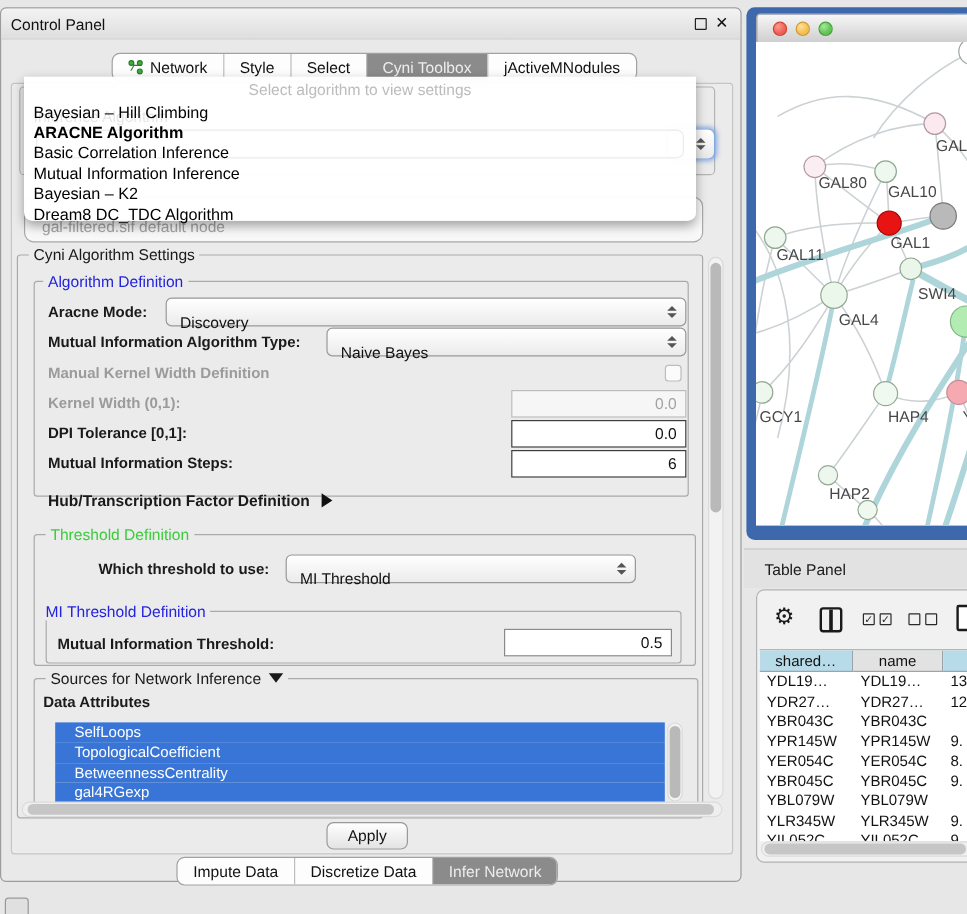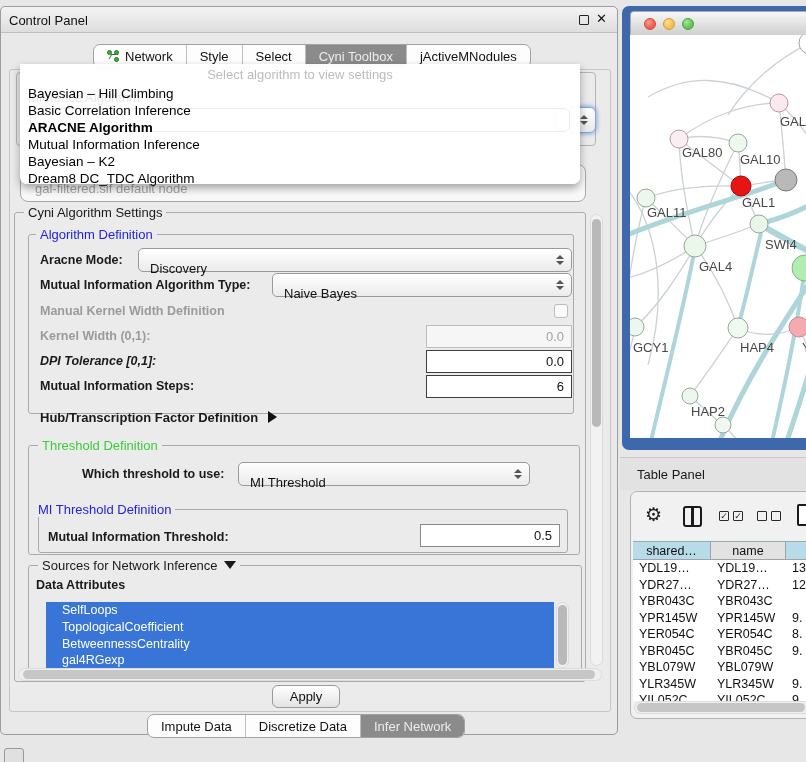--- a/index.html
+++ b/index.html
@@ -178,22 +178,22 @@
       <div class="dt-combo">
         <span>gal-filtered.sif default node</span>
       </div>
 
       <div class="popup">
         <span class="ghost-t">Inference Algorithm</span>
         <span class="ghost-b"></span>
         <div class="popup-ph">Select algorithm to view settings</div>
         <div id="algo-items" style="position:absolute;left:0;right:0;top:21px;">
             <div class="algo-item">Bayesian – Hill Climbing</div>
+            <div class="algo-item bold">ARACNE Algorithm</div>
             <div class="algo-item">Basic Correlation Inference</div>
-            <div class="algo-item bold">ARACNE Algorithm</div>
             <div class="algo-item">Mutual Information Inference</div>
             <div class="algo-item">Bayesian – K2</div>
             <div class="algo-item">Dream8 DC_TDC Algorithm</div>
           </div>
       </div>
 
       <div class="group" style="left:4px;top:142px;width:572px;height:470px;"></div>
       <span class="legend lg-black" style="left:14px;top:135px;">Cyni Algorithm Settings</span>
 
       <div class="group" style="left:18px;top:164px;width:546px;height:180px;"></div>
@@ -218,21 +218,21 @@
       </div>
 
       <span class="lbl dis" style="left:30px;top:234px;">Manual Kernel Width Definition</span>
       <span class="checkbox" style="left:544px;top:234px;"></span>
 
       <span class="lbl dis" style="left:30px;top:259px;">Kernel Width (0,1):</span>
       <div class="num-input dis" style="left:416px;top:255px;width:146px;">
         <span>0.0</span>
       </div>
 
-      <span class="lbl" style="left:30px;top:284px;font-style:italic;">DPI Tolerance [0,1]:</span>
+      <span class="lbl" style="left:30px;top:284px;">DPI Tolerance [0,1]:</span>
       <div class="num-input" style="left:416px;top:280px;width:146px;">
         <span>0.0</span>
       </div>
 
       <span class="lbl" style="left:30px;top:309px;">Mutual Information Steps:</span>
       <div class="num-input" style="left:416px;top:305px;width:146px;">
         <span>6</span>
       </div>
 
       <span class="lbl" style="left:30px;top:340px;font-size:13px;">

